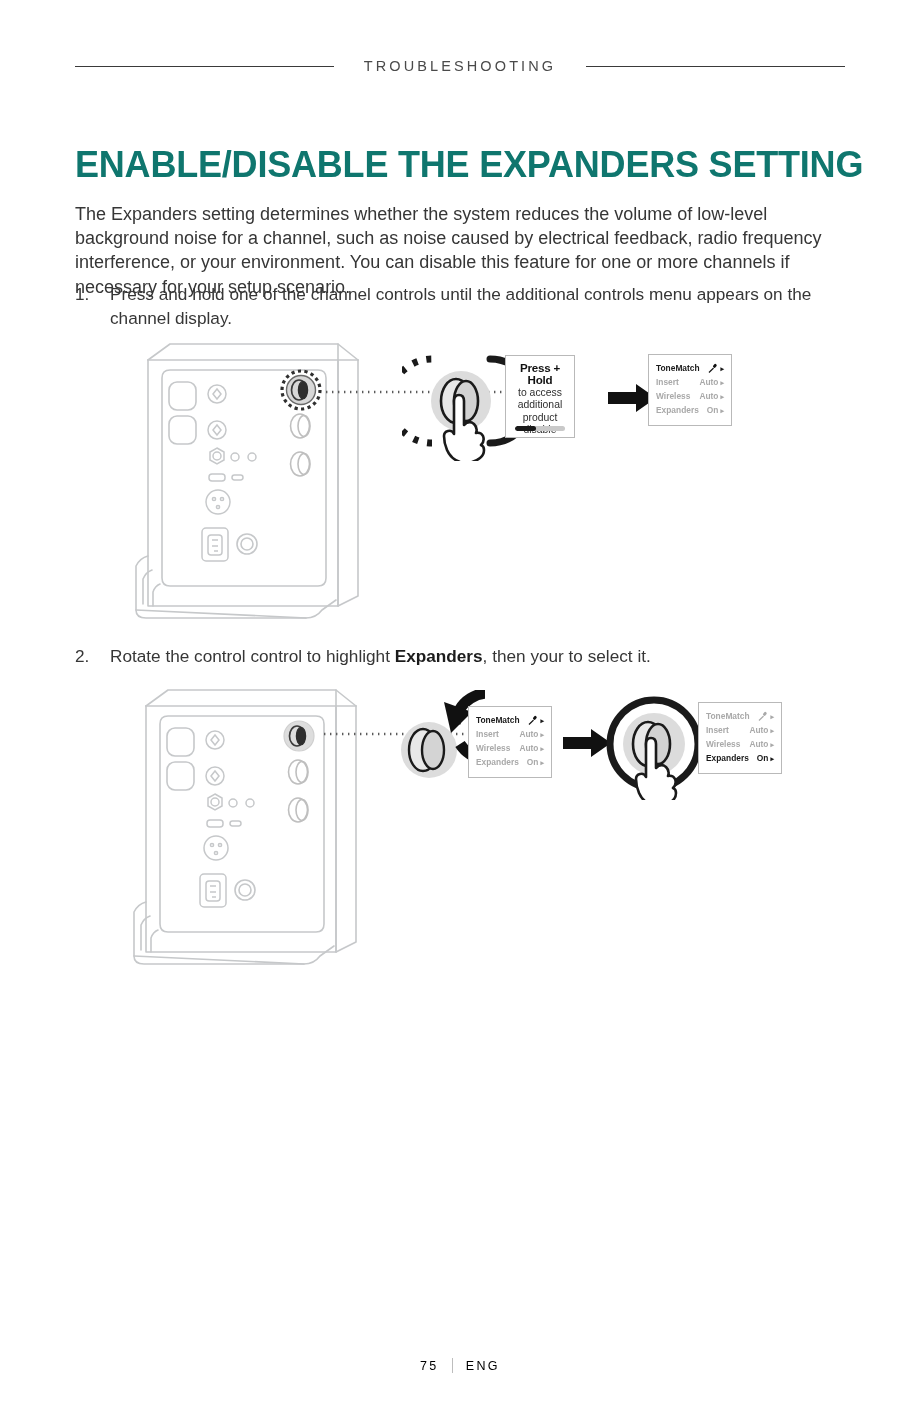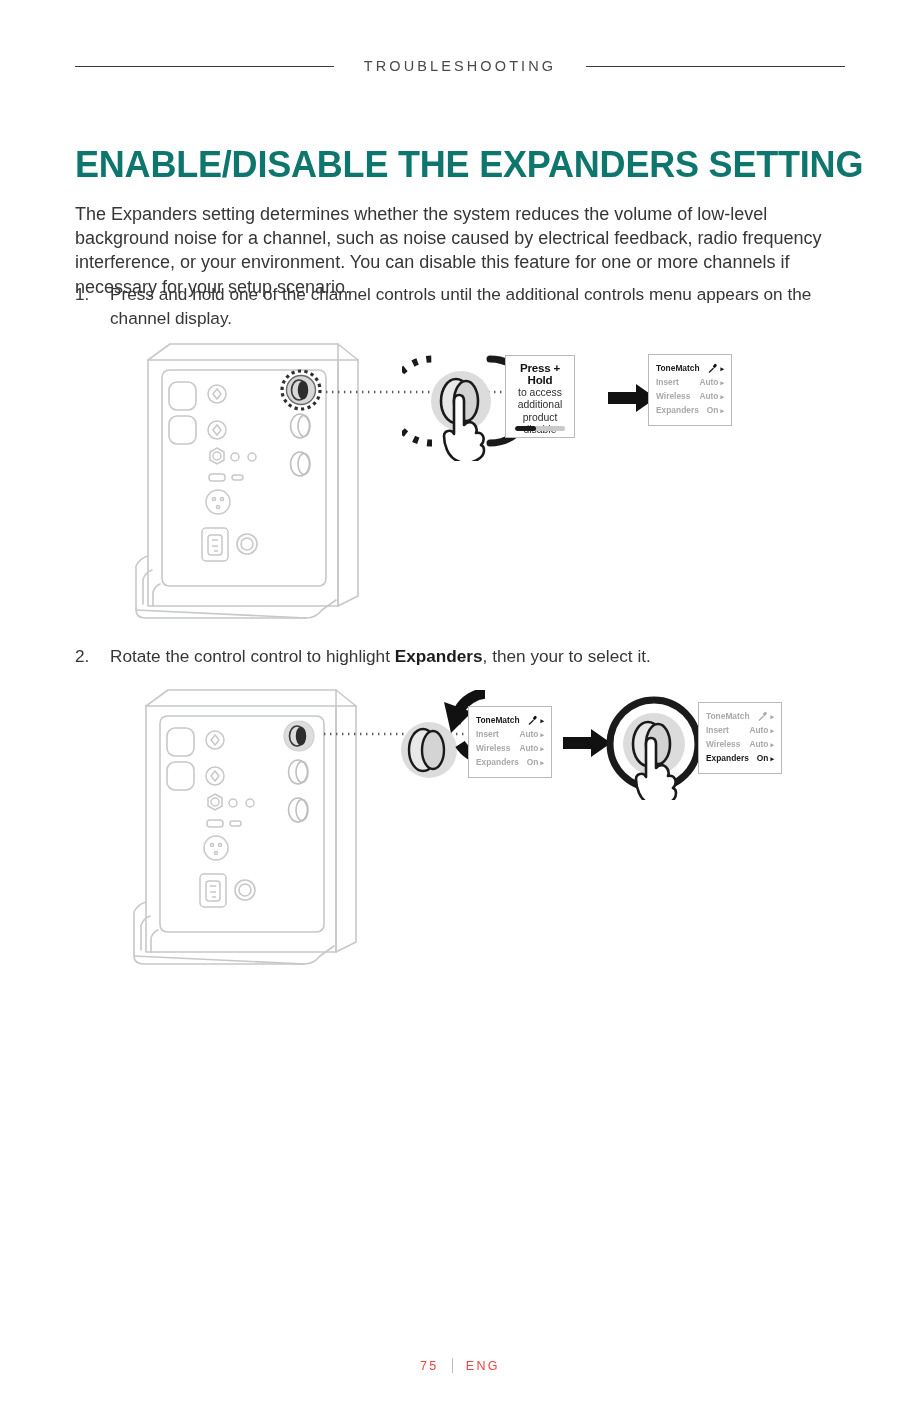--- a/index.html
+++ b/index.html
@@ -154,21 +154,21 @@
     position: absolute;
     top: 1358px;
     left: 0;
     width: 920px;
     display: flex;
     align-items: center;
     justify-content: center;
     gap: 13px;
     font-size: 12.5px;
     letter-spacing: 2.4px;
-    color: #ef4444;
+    color: #000000;
   }
   .footer .divider {
     width: 1px;
     height: 15px;
     background: #bdbdbd;
   }
 </style>
 </head>
 <body>
 

